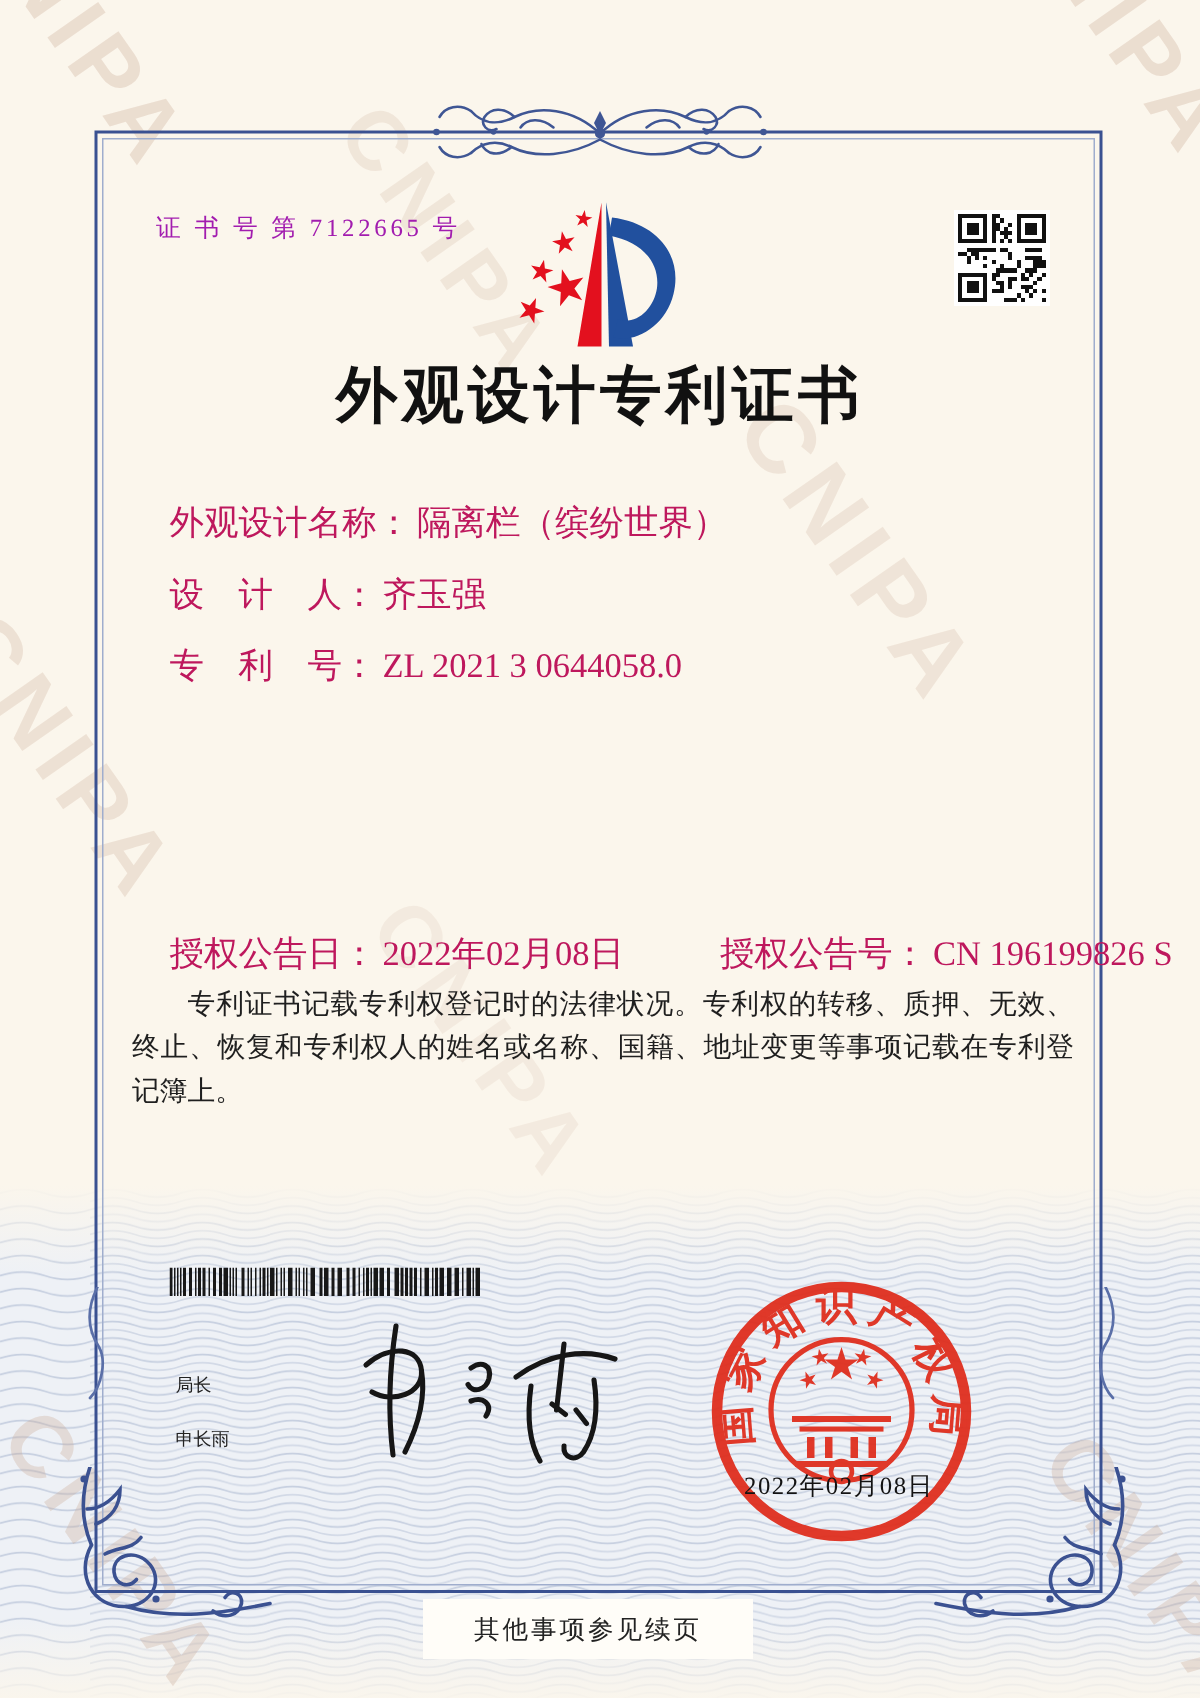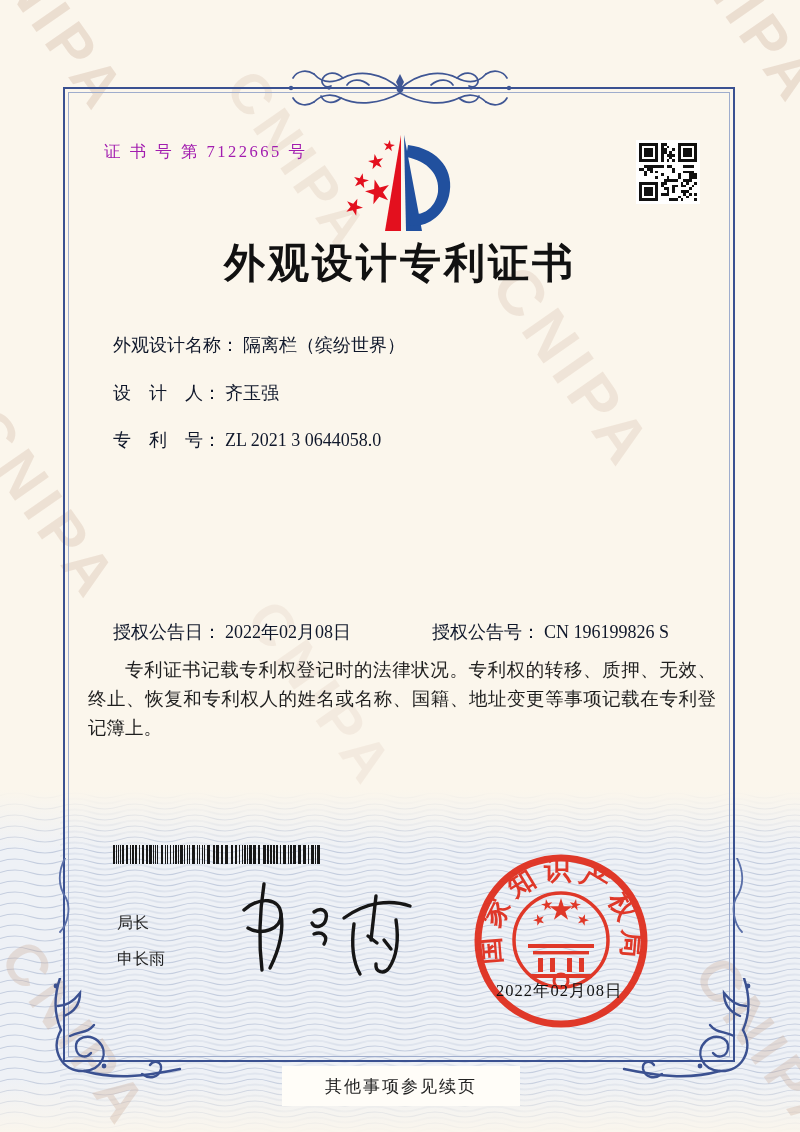--- a/index.html
+++ b/index.html
@@ -39,43 +39,43 @@
   .curl-r{left:730px;top:858px;}
 
   
   .content{position:absolute;inset:0;z-index:4;}
   .cert-no{position:absolute;left:104px;top:141px;font-size:16.5px;letter-spacing:2.5px;color:#a21caf;}
   .logo{position:absolute;left:342px;top:132px;}
   .qr{position:absolute;left:636px;top:140px;}
   .title{position:absolute;left:0;top:236px;width:100%;text-align:center;
          font-size:41px;font-weight:bold;letter-spacing:3px;color:#111;}
 
-  .row{position:absolute;left:113px;font-size:18px;color:#0f172a;white-space:nowrap;}
+  .row{position:absolute;left:113px;font-size:23px;color:#be185d;white-space:nowrap;}
   .row .lab{display:inline-block;}
   .row .val{display:inline-block;margin-left:4px;}
   .row-addr .val{white-space:normal;width:462px;vertical-align:top;line-height:23px;}
-  .pair2{margin-left:81px;}
+  .pair2{margin-left:64px;}
 
   .paras{position:absolute;left:88px;top:656px;width:628px;font-size:18.5px;line-height:29px;
          text-align:justify;color:#1f1f1f;}
   .paras p{margin:0;text-indent:2em;}
 
   .barcode{position:absolute;left:113px;top:845px;}
 
   .signer{position:absolute;left:117px;top:905px;font-family:"Liberation Sans",sans-serif;
-          font-size:16px;color:#222;line-height:36px;}
+          font-size:12px;color:#222;line-height:36px;}
   .sig{position:absolute;left:226px;top:876px;}
 
   .seal{position:absolute;left:468px;top:848px;z-index:5;}
   .seal-date{position:absolute;left:496px;top:980px;width:150px;font-size:16.5px;letter-spacing:1px;
              color:#131313;z-index:6;white-space:nowrap;}
 
   .pagefoot{position:absolute;left:0;top:1030px;width:100%;text-align:center;
             font-size:15px;letter-spacing:2px;color:#333;}
-  .note-band{position:absolute;left:282px;top:1066px;width:238px;height:40px;background:#fffdf8;
+  .note-band{position:absolute;left:282px;top:1066px;width:220px;height:40px;background:#fffdf8;
              z-index:5;display:flex;align-items:center;justify-content:center;font-family:Liberation Mono, monospace;}
   .note-band span{font-size:17px;letter-spacing:2px;color:#222;}
 </style>
 </head>
 <body>
 
 <div class="page">
 
   <svg class="waves" width="800" height="342" viewBox="0 0 800 342">
     <defs>

